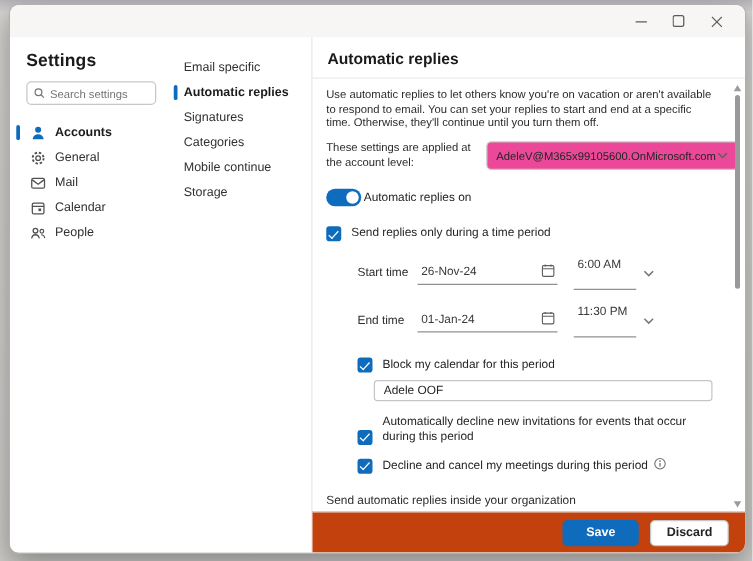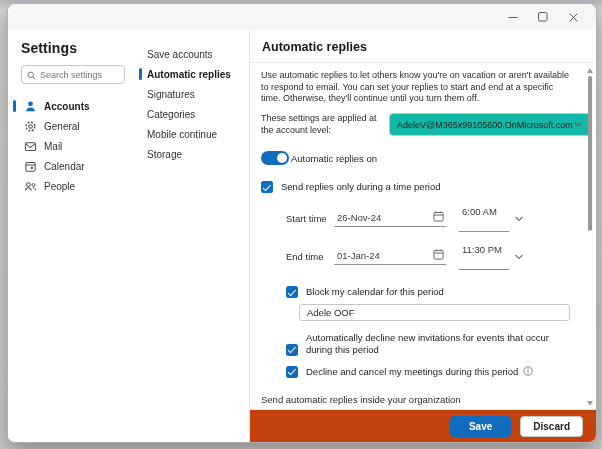--- a/index.html
+++ b/index.html
@@ -36,21 +36,21 @@
   .nav-item { position:relative; height:20px; display:flex; align-items:center; padding-left:12px; font-size:10px; color:#323130; cursor:default; }
   .nav-item.selected { font-weight:700; color:#1b1a19; }
   .nav-item.selected::before { content:""; position:absolute; left:4px; top:4px; width:3px; height:12px; border-radius:2px; background:#0f6cbd; }
   
   .content { flex:1; min-width:0; border-left:1px solid #e8e8e8; display:flex; flex-direction:column; position:relative; }
   .c-header { flex:none; padding:10px 12px 8px; font-size:12.5px; font-weight:700; color:#1b1a19; border-bottom:1px solid #ececec; }
   .scroll { flex:1; min-height:0; overflow:hidden; padding:7px 26px 0 11px; }
   .desc { font-size:9px; line-height:1.3; color:#2b2b2b; max-width:320px; }
   .acct-row { display:flex; align-items:center; gap:10px; margin-top:8px; }
   .acct-label { width:118px; flex:none; font-size:9px; line-height:1.25; color:#2b2b2b; }
-  .dropdown { flex:1; max-width:246px; height:23px; border:1px solid #c6c6c6; border-radius:4px; background:#14b8a6; display:flex; align-items:center; justify-content:space-between; padding:0 7px; font-size:9px; color:#242424; cursor:default; }
+  .dropdown { flex:1; max-width:246px; height:23px; border:1px solid #c6c6c6; border-radius:4px; background:#ec4899; display:flex; align-items:center; justify-content:space-between; padding:0 7px; font-size:9px; color:#242424; cursor:default; }
   .toggle-row { display:flex; align-items:center; gap:2px; margin-top:15px; font-size:9.5px; }
   .toggle { width:28px; height:14px; border-radius:8px; background:#0f6cbd; position:relative; flex:none; cursor:pointer; }
   .toggle::after { content:""; position:absolute; right:2px; top:2px; width:10px; height:10px; border-radius:50%; background:#fff; }
   .row-cb { display:flex; align-items:flex-end; gap:8px; font-size:9.5px; line-height:1.25; }
   .cb { width:12px; height:12px; background:#0f6cbd; border-radius:2.5px; position:relative; flex:none; margin-top:0; cursor:pointer; }
   .cb::after { content:""; position:absolute; left:4px; top:1.5px; width:3px; height:6.5px; border:solid #fff; border-width:0 1.5px 1.5px 0; transform:rotate(42deg); }
   .mt16{margin-top:16px;} .mt14{margin-top:16px;} .mt11{margin-top:11px;} .mt9{margin-top:10px;}
   .ind1 { margin-left:25px; }
   .time-row { display:flex; align-items:center; margin-top:12px; margin-left:25px; font-size:9.5px; }
   .time-label { width:48px; flex:none; color:#2b2b2b; }
@@ -165,21 +165,21 @@
                 <path d="M9.6 8.4c1.6 0 2.8 1.1 3.1 2.9" fill="none" stroke="#525150" stroke-width="1"></path>
               </svg>
           </span>
           <span>People</span>
         </div>
       </div>
     </div>
 
     <div class="nav">
       <div class="nav-item">
-          <span>Save accounts</span>
+          <span>Email specific</span>
         </div>
       <div class="nav-item selected">
           <span>Automatic replies</span>
         </div>
       <div class="nav-item">
           <span>Signatures</span>
         </div>
       <div class="nav-item">
           <span>Categories</span>
         </div>

